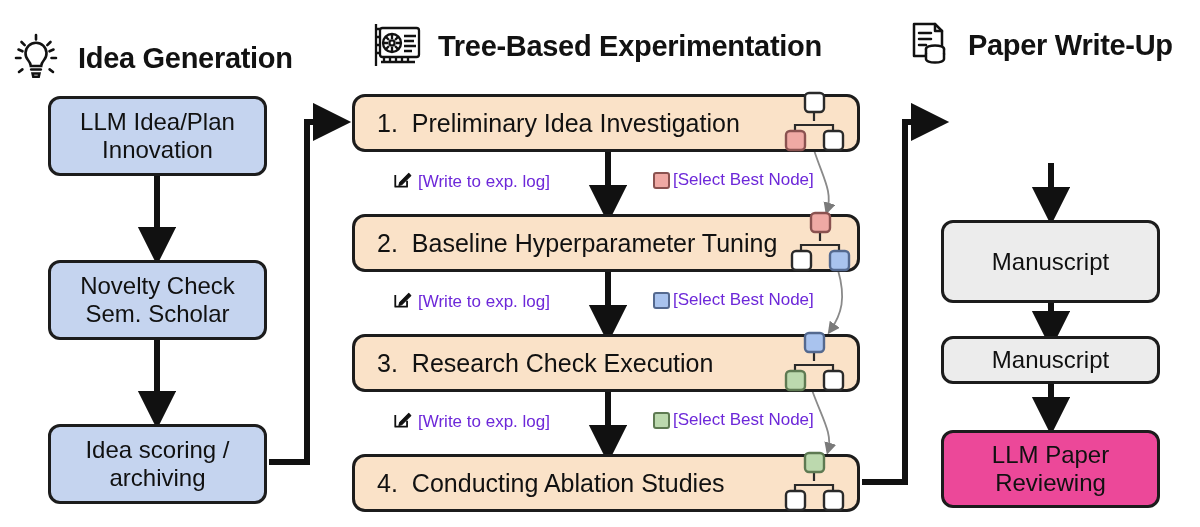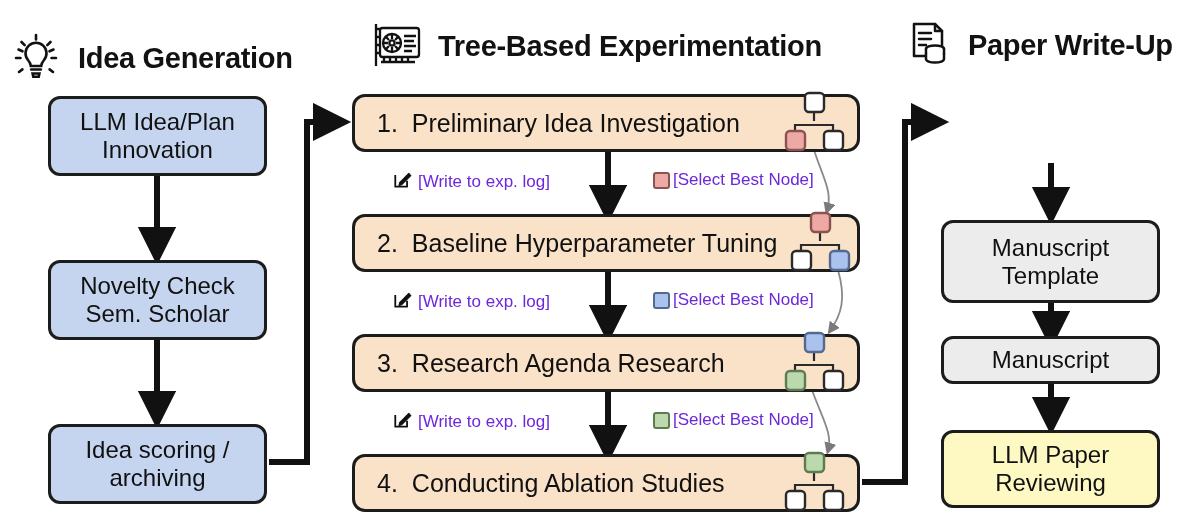--- a/index.html
+++ b/index.html
@@ -32,21 +32,21 @@
     border-radius: 12px;
     display: flex; align-items: center; justify-content: center;
     text-align: center;
     color: #111;
     line-height: 1.16;
     box-sizing: border-box;
   }
   .node .label { display: block; padding: 0 6px; }
   .node-blue  { background: #c5d4ef; }
   .node-gray  { background: #ececec; }
-  .node-green { background: #fef9c3; }
+  .node-green { background: #ec4899; }
   .node-orange{ background: #fae2c8; }
   .node.md  { font-size: 24px; }
 
   
   .step {
     border-radius: 13px;
     justify-content: flex-start;
     padding-left: 22px;
     font-size: 25px;
   }
@@ -213,21 +213,21 @@
         </g>
         <rect x="24" y="8" width="19" height="19" rx="4" fill="#efa9a4" stroke="#8a5250" stroke-width="2.4"></rect>
         <rect x="5" y="46" width="19" height="19" rx="4" fill="#fff" stroke="#2a2a2a" stroke-width="2.4"></rect>
         <rect x="43" y="46" width="19" height="19" rx="4" fill="#a9c3ee" stroke="#54698f" stroke-width="2.4"></rect>
       </svg>
     </span>
   </div>
 
   <div class="abs node node-orange step" style="left:352px; top:334px; width:508px; height:58px;">
     <span class="num">3.</span>
-    <span class="stext">Research Agenda Research</span>
+    <span class="stext">Research Check Execution</span>
     <span class="abs" style="right:10px; top:-12px;">
       <svg width="66" height="74" viewBox="0 0 66 74">
         <g fill="none">
           <path d="M33 27 v9 M14 46 v-6 h38 v6" stroke="#2a2a2a" stroke-width="2.2"></path>
         </g>
         <rect x="24" y="8" width="19" height="19" rx="4" fill="#a9c3ee" stroke="#54698f" stroke-width="2.4"></rect>
         <rect x="5" y="46" width="19" height="19" rx="4" fill="#bcd9ae" stroke="#5e7a52" stroke-width="2.4"></rect>
         <rect x="43" y="46" width="19" height="19" rx="4" fill="#fff" stroke="#2a2a2a" stroke-width="2.4"></rect>
       </svg>
     </span>
@@ -287,21 +287,20 @@
   </div>
   <div class="abs annot" style="left:653px; top:410px;">
     <span class="swatch sw-green"></span>
     <span class="txt" style="margin-left:3px;">[Select Best Node]</span>
   </div>
 
 
   <div class="abs node node-gray md" style="left:941px; top:220px; width:219px; height:83px;">
     <span class="label">
       <span>Manuscript</span><br>
-      <span>Template</span>
     </span>
   </div>
 
   <div class="abs node node-gray md" style="left:941px; top:336px; width:219px; height:48px;">
     <span class="label">Manuscript</span>
   </div>
 
   <div class="abs node node-green md" style="left:941px; top:430px; width:219px; height:78px;">
     <span class="label">
       <span>LLM Paper</span><br>

